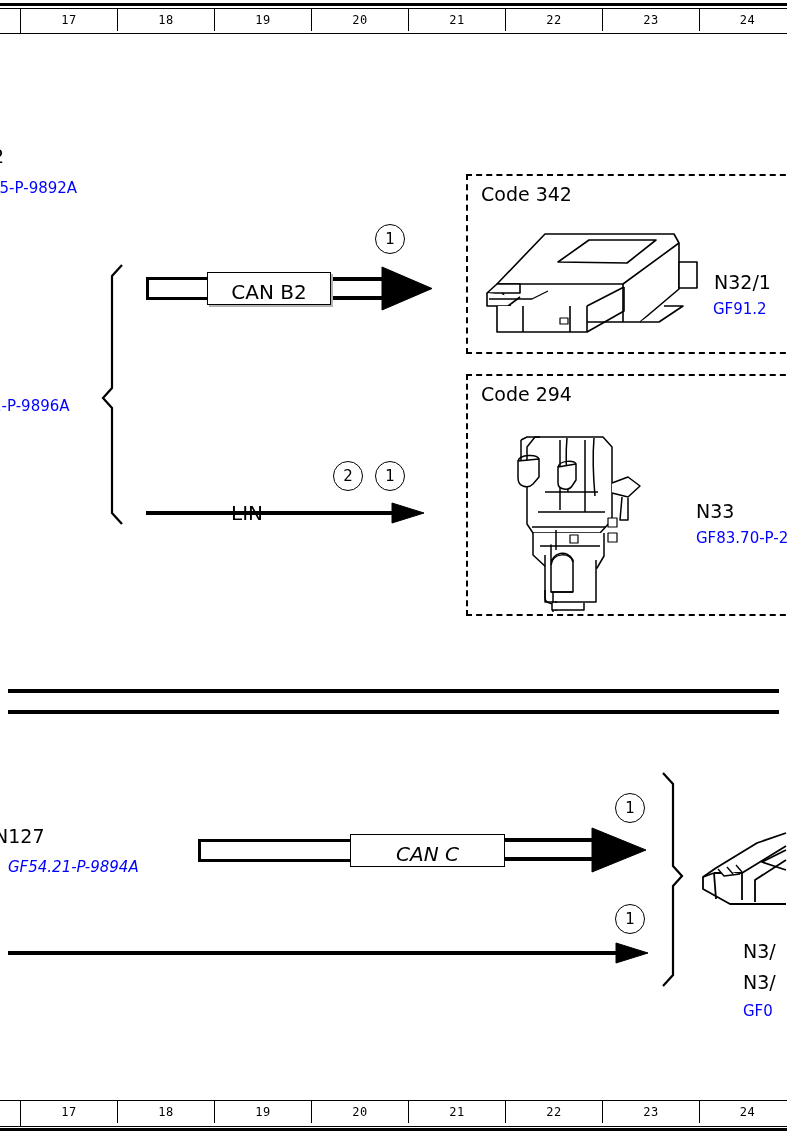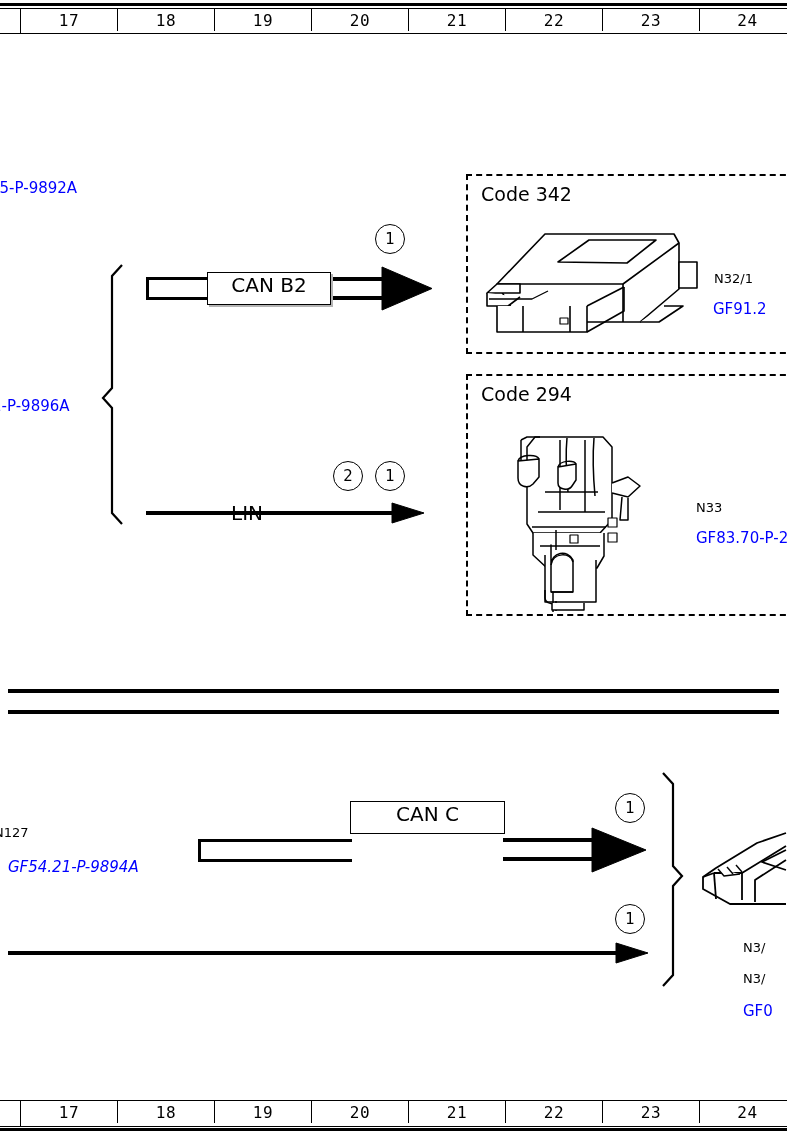--- a/index.html
+++ b/index.html
@@ -51,35 +51,35 @@
   }
   .ruler .cell {
     width: 97px;
     height: 22px;
     border-left: 1px solid #000;
     box-sizing: border-box;
     display: flex;
     align-items: center;
     justify-content: center;
     font-family: "DejaVu Sans Mono", monospace;
-    font-size: 16px;
+    font-size: 12px;
     color: #000;
     letter-spacing: 0.5px;
   }
   .ruler .cell:last-child { border-right: 1px solid #000; }
   .ruler .edge-tick {
     position: absolute;
     left: 20px;
     width: 1px;
     background: #000;
   }
 
   
   .lbl-code {
-    font-size: 13px;
+    font-size: 19px;
     color: #000;
     white-space: nowrap;
     line-height: 1.15;
   }
   .lbl-doc {
     font-size: 15px;
     color: #0000ff;
     white-space: nowrap;
     line-height: 1.15;
   }
@@ -130,21 +130,21 @@
     background: #fff;
   }
 
   
   .plate {
     position: absolute;
     border: 1.4px solid #000;
     background: #ffffff;
     box-sizing: border-box;
     display: flex;
-    align-items: flex-start;
+    align-items: flex-end;
     justify-content: center;
     z-index: 4;
   }
   .plate.shadowed { box-shadow: 2px 2px 0 #b4b4b4; }
 
   
   .thick-line {
     position: absolute;
     background: #000;
     height: 4px;
@@ -301,21 +301,21 @@
     <span class="title lbl-box-title">Code 294</span>
   </div>
   <div class="abs lbl-code" style="left:696px; top:501px;">N33</div>
   <div class="abs lbl-doc" style="left:696px; top:530px;">GF83.70-P-20</div>
 
 
   <div class="abs lbl-code" style="left:-6px; top:826px;">N127</div>
   <div class="abs lbl-doc" style="left:8px; top:859px;font-style:italic;">GF54.21-P-9894A</div>
 
   <div class="hollow-wire capped" style="left:198px; top:839px; width:154px; height:23px;"></div>
-  <div class="plate" style="left:350px; top:801px; width:155px; height:33px;">
+  <div class="plate" style="left:350px; top:834px; width:155px; height:33px;font-style:italic;">
     <span class="bus-name">CAN C</span>
   </div>
   <div class="thick-line" style="left:503px; top:838px; width:98px; height:4px;"></div>
   <div class="thick-line" style="left:503px; top:857px; width:98px; height:4px;"></div>
 
   <div class="num-circle" style="left:615px; top:793px;">
     <span>1</span>
   </div>
   <div class="num-circle" style="left:615px; top:904px;">
     <span>1</span>

